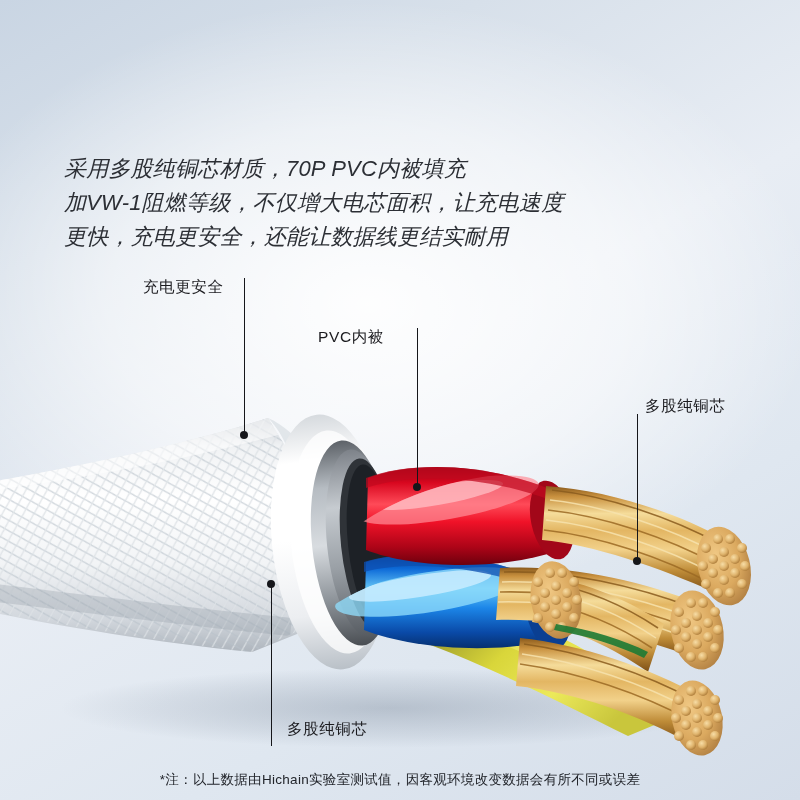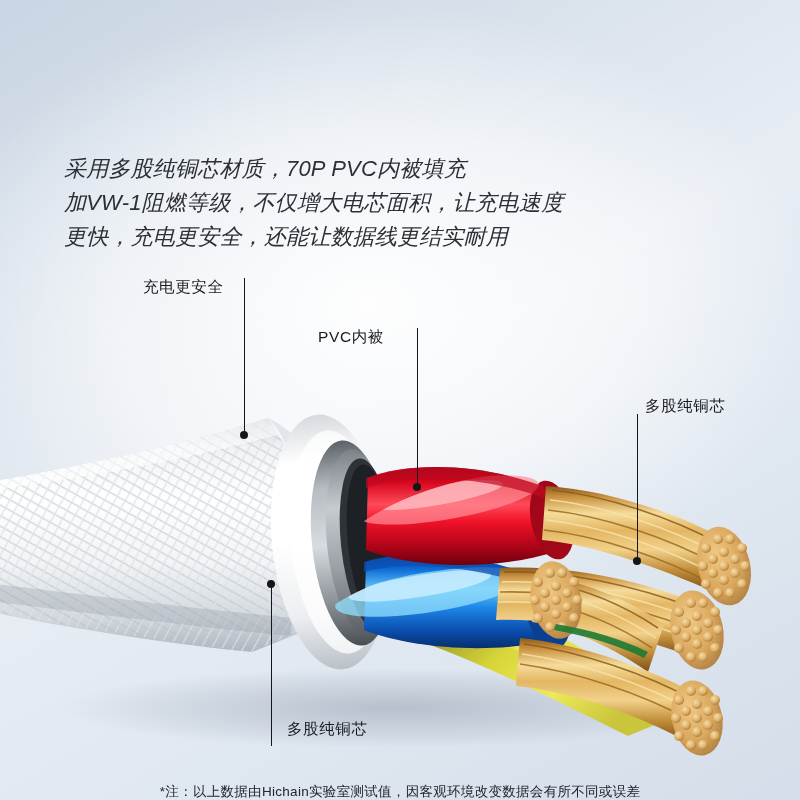--- a/index.html
+++ b/index.html
@@ -80,21 +80,20 @@
   
   .footnote {
     position: absolute;
     left: 0;
     top: 771px;
     width: 800px;
     text-align: center;
     font-size: 13.5px;
     color: #22252b;
     letter-spacing: 0.3px;
-    margin-top: 12px;
   }
 
   
   #cable-svg {
     position: absolute;
     left: 0;
     top: 300px;
     width: 800px;
     height: 470px;
   }

